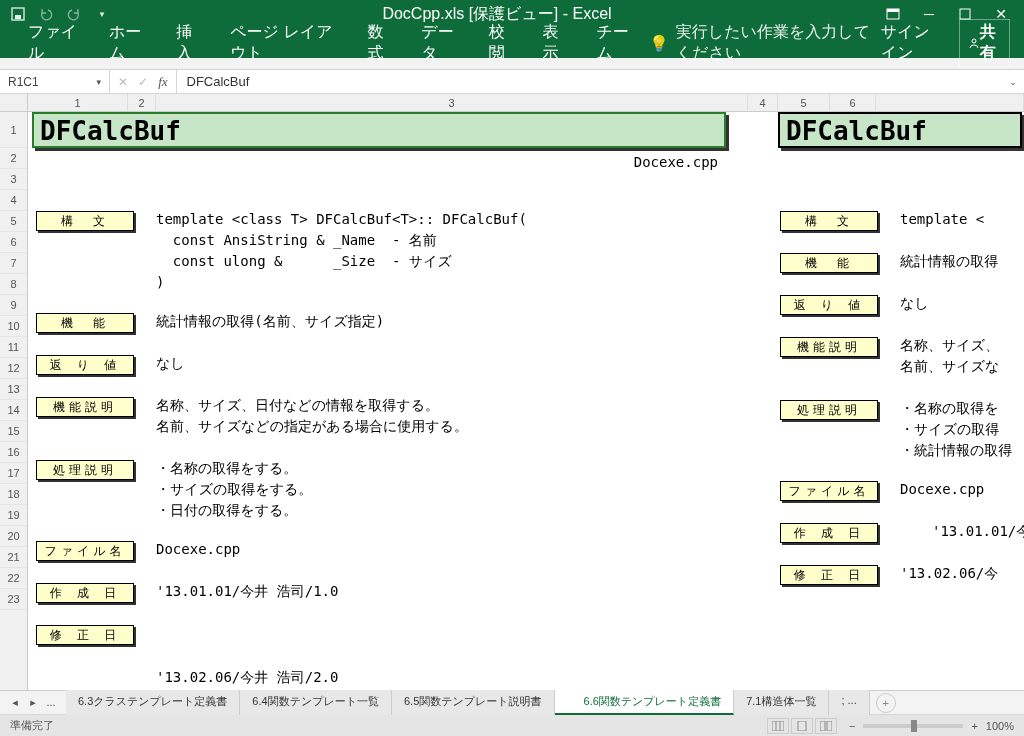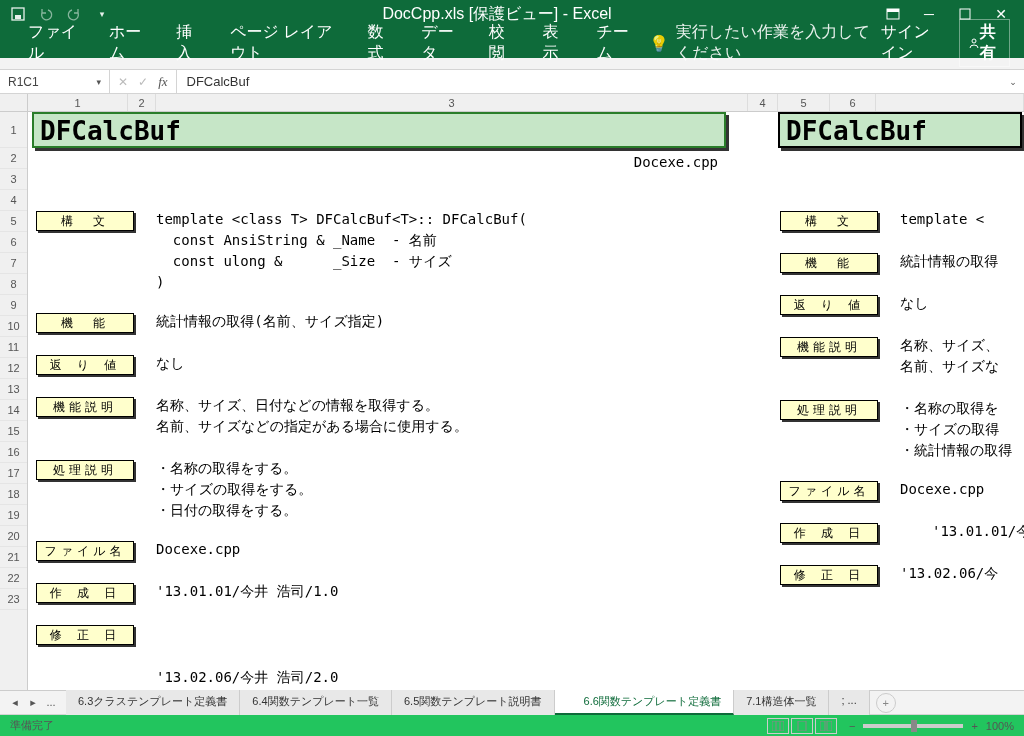--- a/index.html
+++ b/index.html
@@ -50,21 +50,21 @@
 .doc-text { position: absolute; left: 128px; font-family: 'MS Gothic', monospace; font-size: 14px; white-space: pre; }
 .doc-text.right { left: 872px; }
 
 .sheet-tabs { height: 24px; display: flex; align-items: center; border-top: 1px solid #ccc; background: #f3f3f3; font-size: 11px; }
 .sheet-tabs .nav { display: flex; gap: 4px; padding: 0 8px; color: #555; }
 .sheet-tabs .nav span { width: 14px; text-align: center; }
 .sheet-tabs .tab { padding: 4px 12px; border-right: 1px solid #ccc; background: #e8e8e8; color: #333; }
 .sheet-tabs .tab.active { background: #fff; border-bottom: 2px solid #0e6b3a; color: #0e6b3a; padding-left: 29px; }
 .sheet-tabs .add { width: 20px; height: 20px; border: 1px solid #ccc; border-radius: 50%; display: flex; align-items: center; justify-content: center; margin-left: 6px; color: #888; }
 
-.status-bar { height: 22px; background: #22c55e; border-top: 1px solid #d4d4d4; display: flex; align-items: center; padding: 0 10px; font-size: 11px; color: #555; }
+.status-bar { height: 22px; background: #e5e5e5; border-top: 1px solid #d4d4d4; display: flex; align-items: center; padding: 0 10px; font-size: 11px; color: #555; }
 .status-bar .spacer { flex: 1; }
 .status-bar .view-btns { display: flex; gap: 2px; }
 .status-bar .view-btns span { width: 22px; height: 16px; border: 1px solid #ccc; display: inline-flex; align-items: center; justify-content: center; font-size: 10px; }
 .status-bar .zoom { display: flex; align-items: center; gap: 8px; margin-left: 12px; }
 .zoom-slider { width: 100px; height: 4px; background: #ccc; position: relative; }
 .zoom-slider .thumb { position: absolute; left: 48px; top: -4px; width: 6px; height: 12px; background: #888; }
 
 svg { display: block; }
 </style>
 </head>

